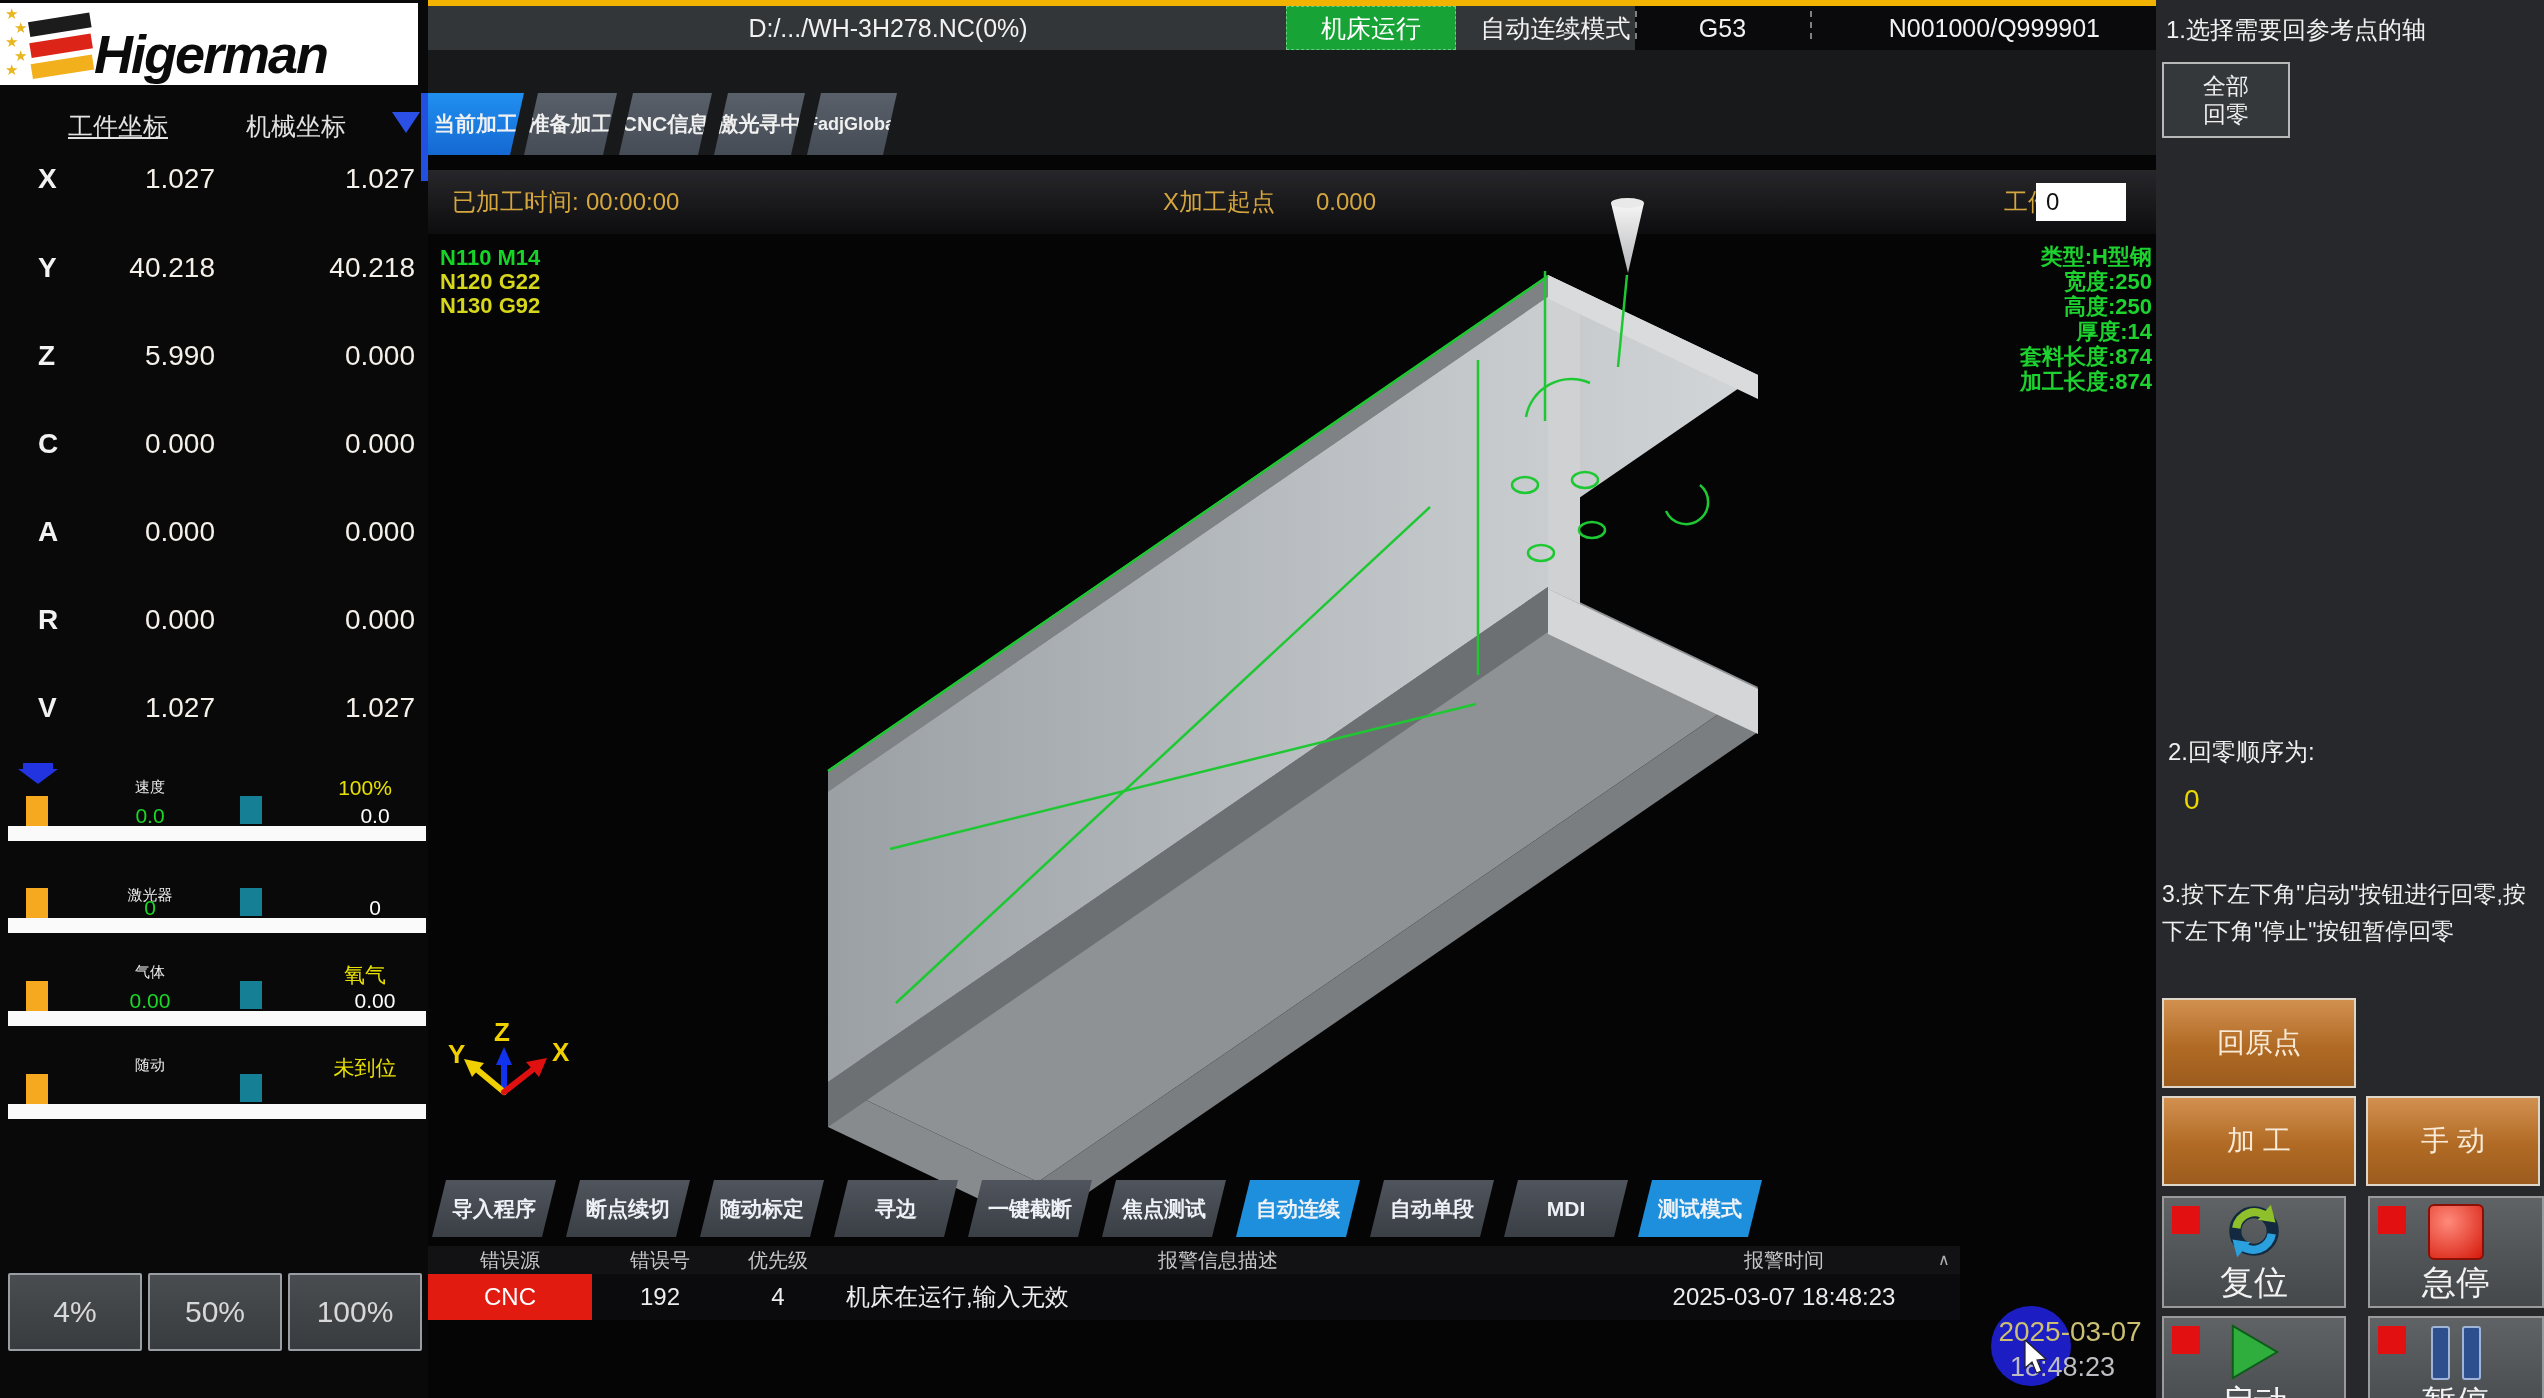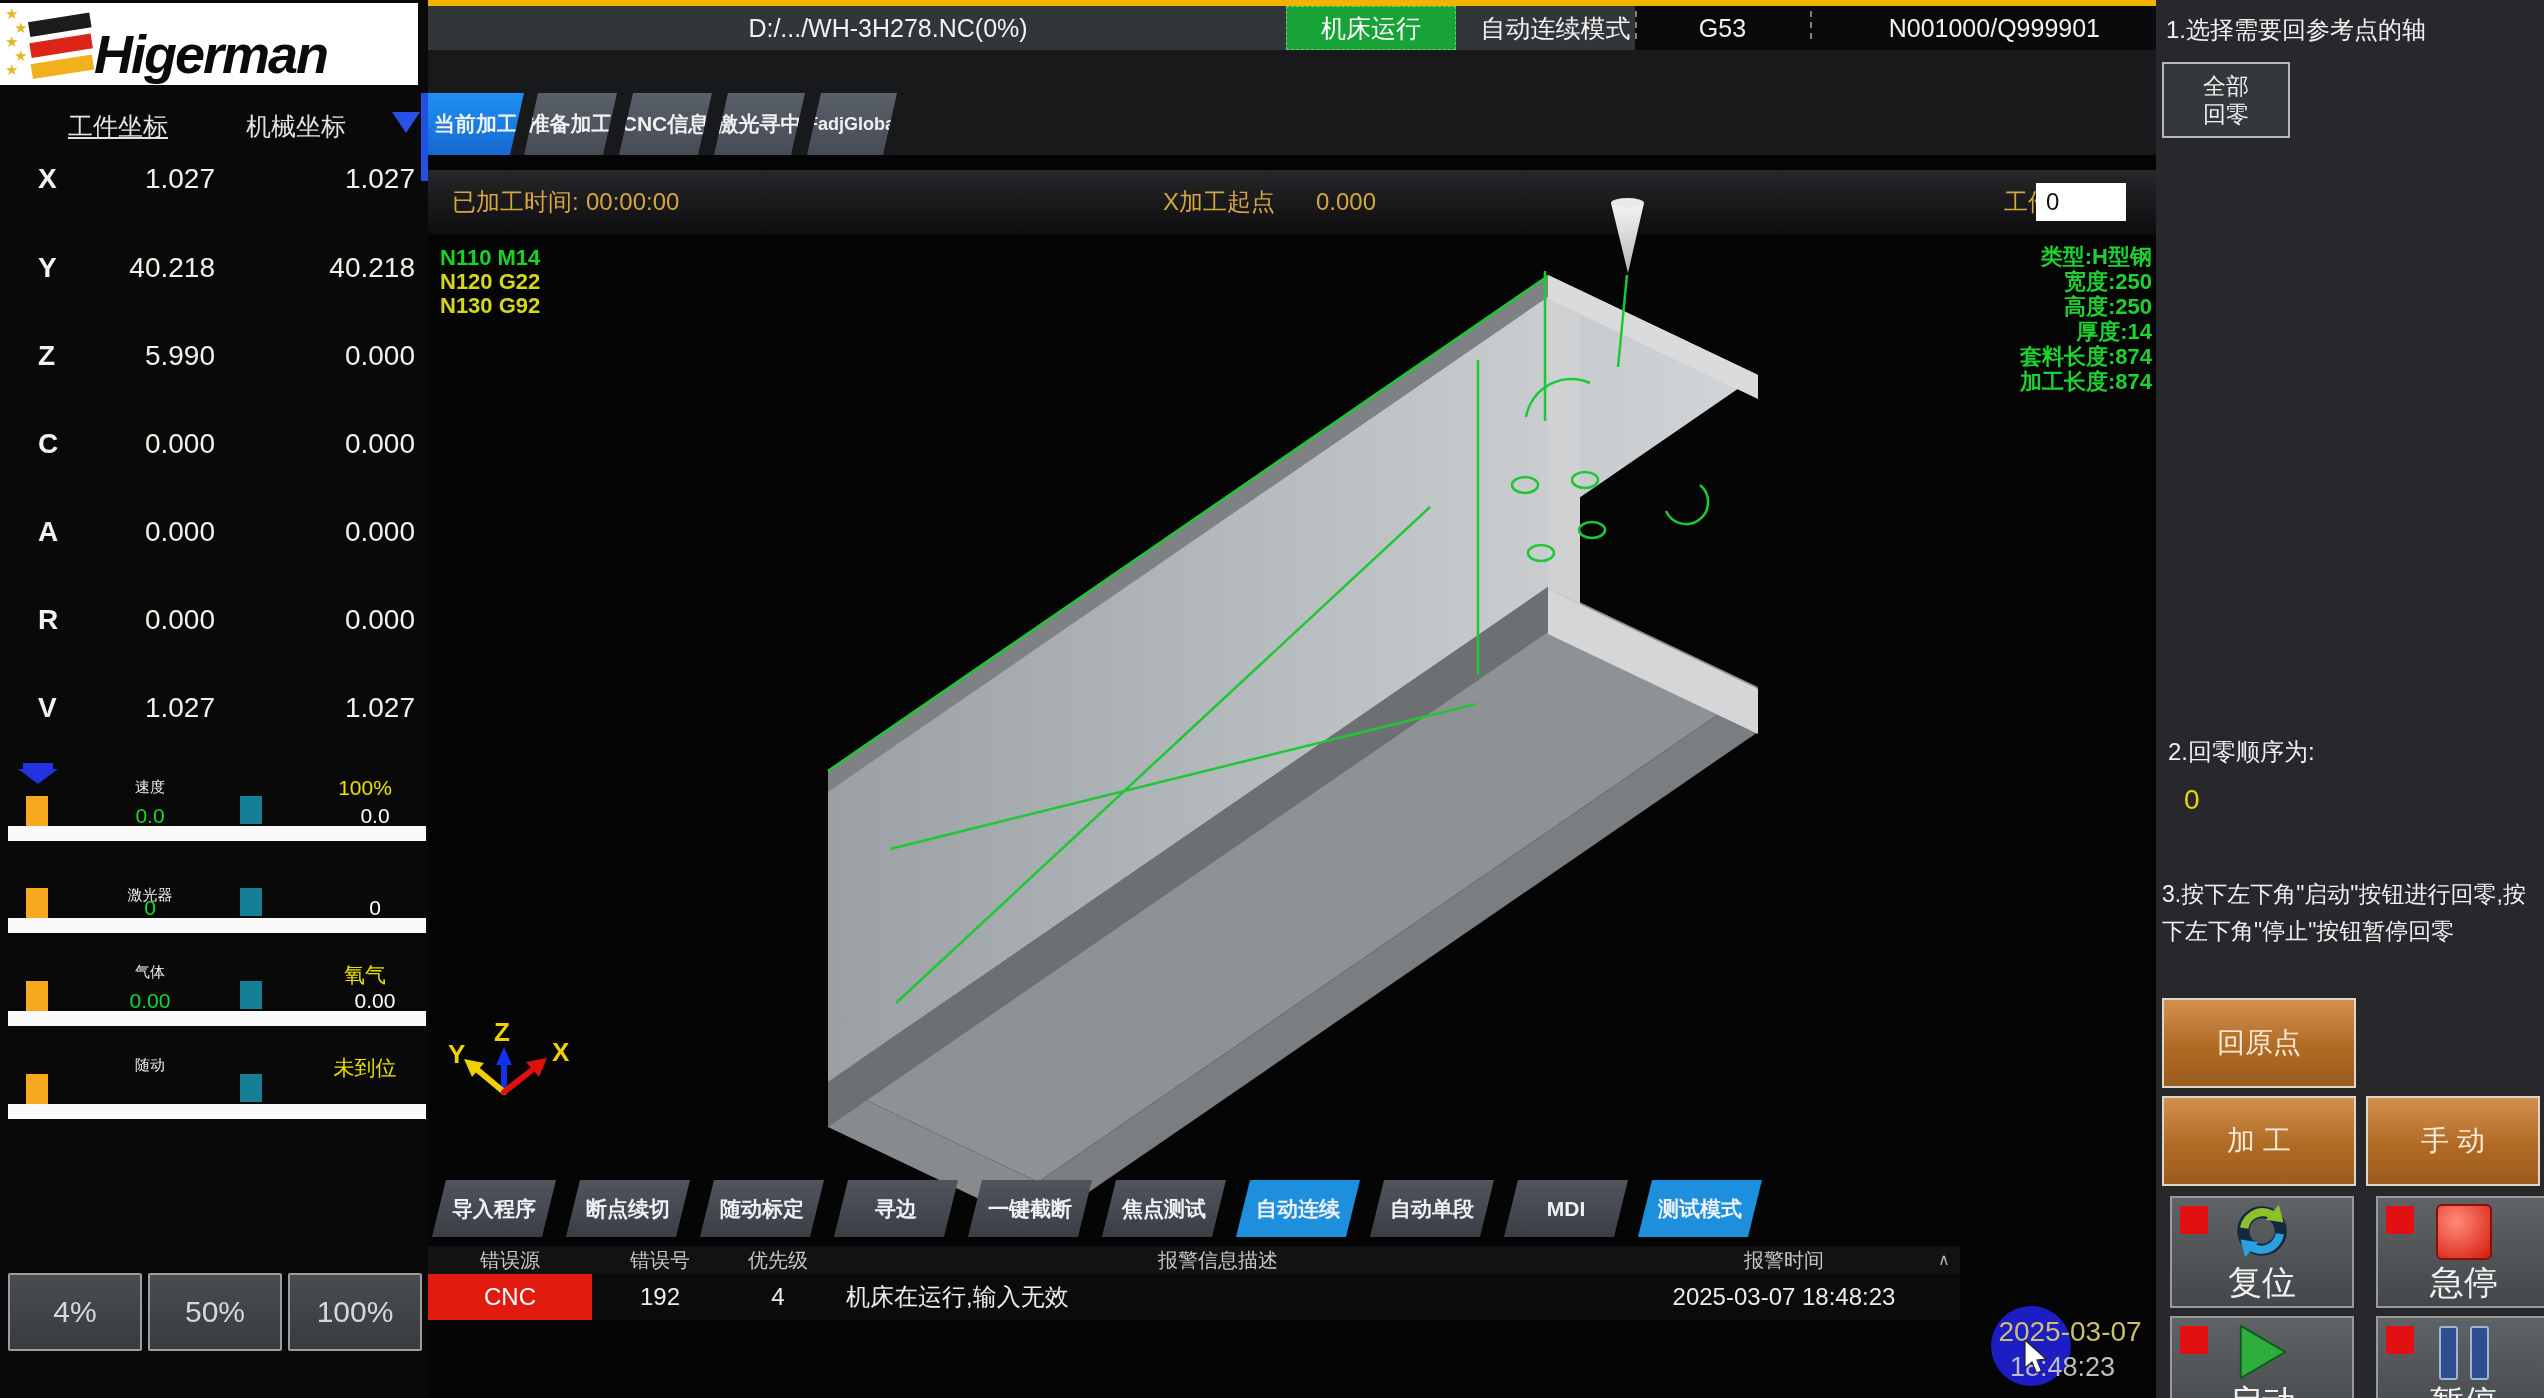--- a/index.html
+++ b/index.html
@@ -66,21 +66,21 @@
   .al-red{background:#e11b10;color:#fff;}
   
   .rpanel{left:2156px;top:0;width:388px;height:1398px;background:#26282b;}
   .rp-text{font-size:24px;color:#f0f0f0;}
   .home-btn{left:6px;top:62px;width:128px;height:76px;background:#35383b;border:2px solid #b8b8b8;
             box-sizing:border-box;text-align:center;font-size:23px;line-height:28px;color:#f0f0f0;padding-top:8px;}
   .nav-btn{background:linear-gradient(180deg,#d29050 0%,#b06a24 55%,#9c5c1e 100%);
            border:2px solid #ded6c8;box-sizing:border-box;color:#f8ead6;font-size:28px;
            display:flex;align-items:center;justify-content:center;}
   .act-btn{background:linear-gradient(180deg,#606365,#45484a);border:2px solid #9a9a9a;box-sizing:border-box;
-           display:flex;flex-direction:column;align-items:center;margin-left:8px;}
+           display:flex;flex-direction:column;align-items:center;}
   .act-label{font-size:34px;color:#f2f2f2;margin-top:0px;}
   .red-dot{position:absolute;left:8px;top:8px;width:28px;height:28px;background:#e21010;}
   .estop-sq{width:52px;height:52px;border-radius:6px;background:radial-gradient(circle at 35% 30%,#ff8a7a,#d51a0c);border:2px solid #8a0f06;}
   .pause-bar{width:15px;height:50px;background:#2e4f8e;border:2px solid #9fb4d8;border-radius:3px;}
   
   .clock-circle{left:1991px;top:1306px;width:80px;height:80px;border-radius:50%;background:#1d1dc4;}
   .clock-date{left:1965px;top:1316px;width:210px;text-align:center;font-size:28px;color:#ccbf72;}
   .clock-time{left:1965px;top:1352px;width:195px;text-align:center;font-size:27px;color:#bdbdc2;}
 </style>
 </head>

